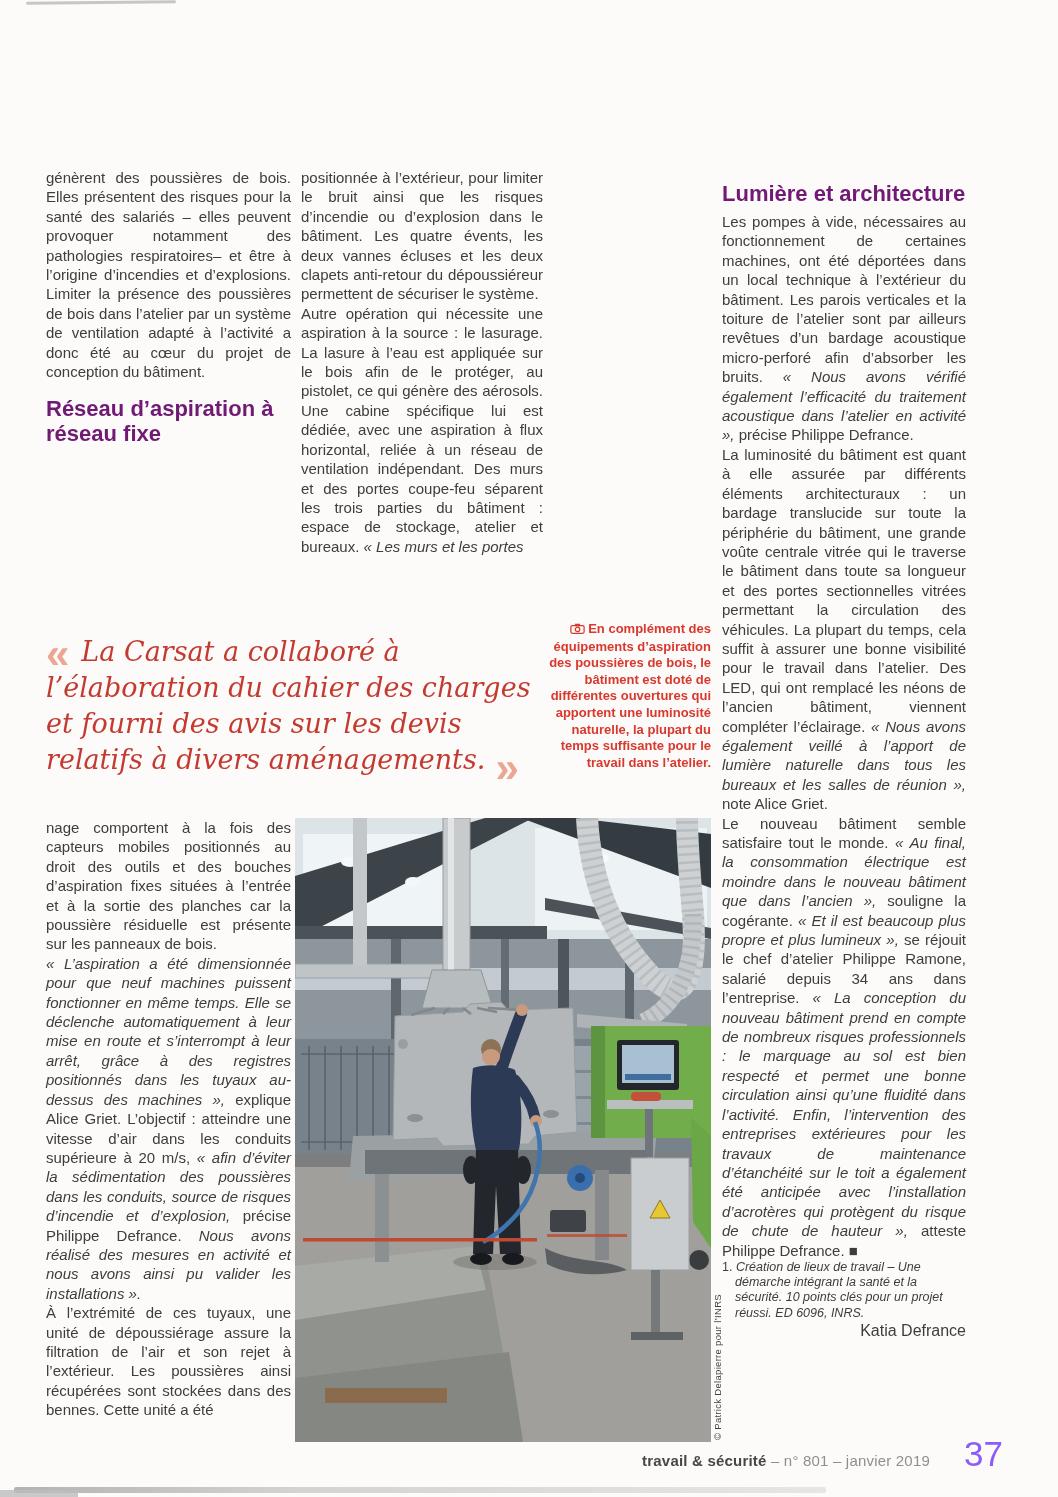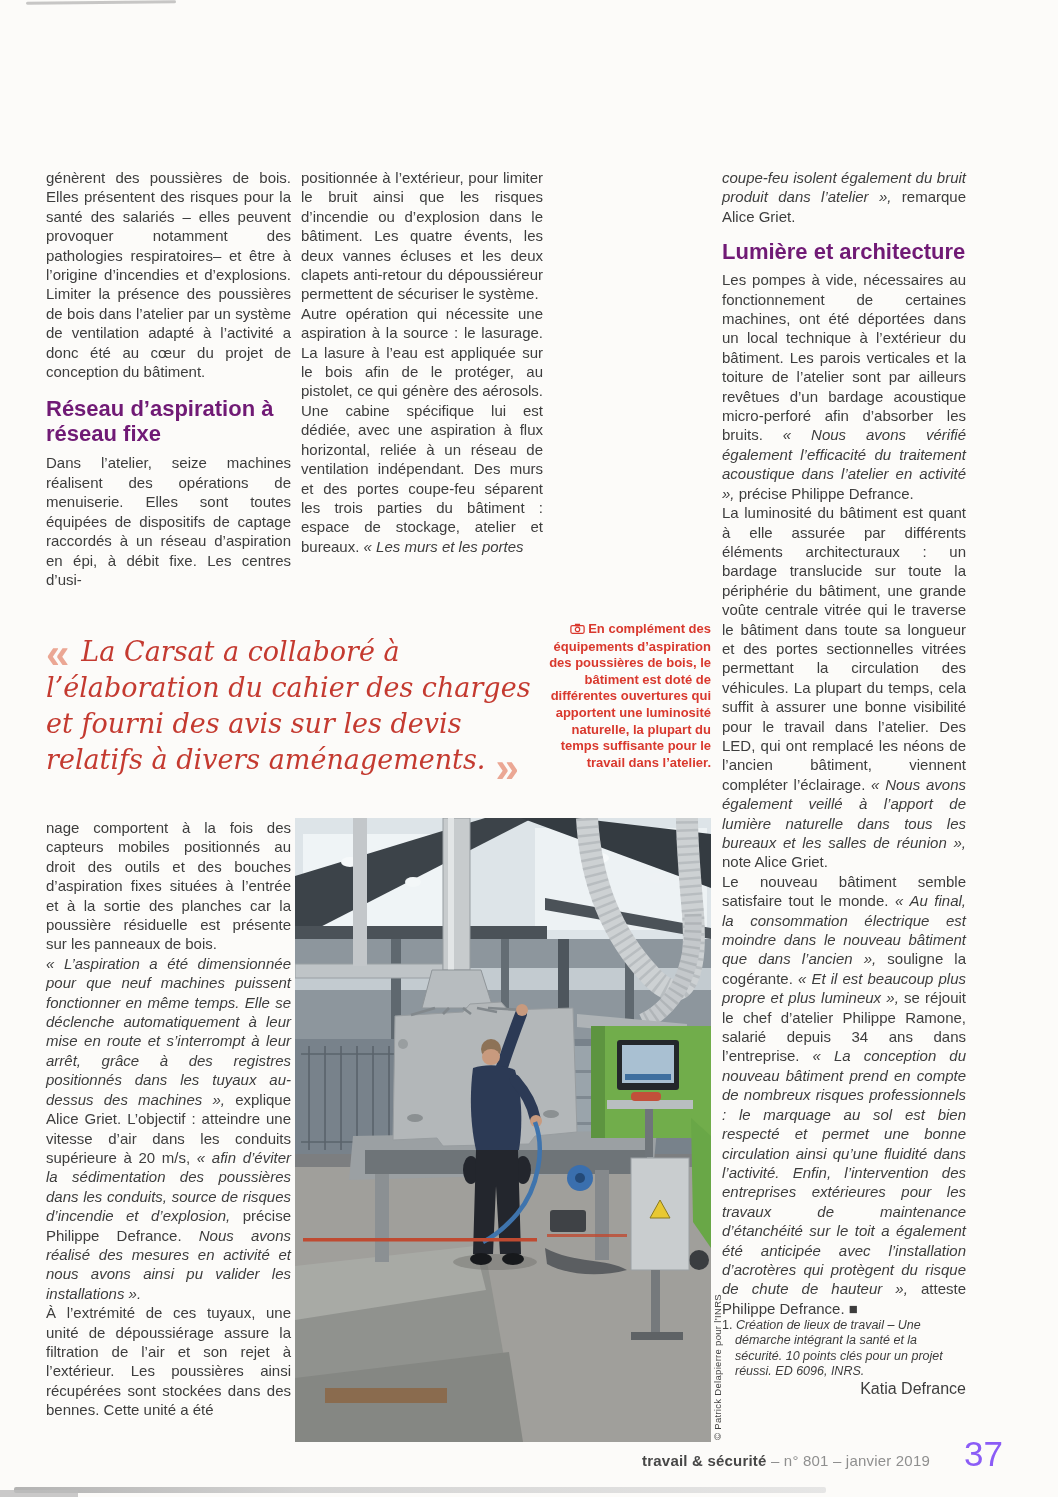--- a/index.html
+++ b/index.html
@@ -81,30 +81,28 @@
 </head>
 <body>
 
 <div class="page">
 
   <div class="scan-top"></div>
 
   <section id="col1-top" class="col body">
     <p>génèrent des poussières de bois. Elles présentent des risques pour la santé des salariés – elles peuvent provoquer notamment des pathologies respiratoires– et être à l’origine d’incendies et d’explosions. Limiter la présence des poussières de bois dans l’atelier par un système de ventilation adapté à l’activité a donc été au cœur du projet de conception du bâtiment.</p>
     <h2 class="red-heading">Réseau d’aspiration à réseau fixe</h2>
-    <p>Dans l’atelier, seize machines réalisent des opérations de menuiserie. Elles sont toutes équipées de dispositifs de captage raccordés à un réseau d’aspiration en épi, à débit fixe. Les centres d’usi-</p>
   </section>
 
   <section id="col2-top" class="col body">
     <p>positionnée à l’extérieur, pour limiter le bruit ainsi que les risques d’incendie ou d’explosion dans le bâtiment. Les quatre évents, les deux vannes écluses et les deux clapets anti-retour du dépoussiéreur permettent de sécuriser le système.</p>
     <p><span>Autre opération qui nécessite une aspiration à la source : le lasurage. La lasure à l’eau est appliquée sur le bois afin de le protéger, au pistolet, ce qui génère des aérosols. Une cabine spécifique lui est dédiée, avec une aspiration à flux horizontal, reliée à un réseau de ventilation indépendant. Des murs et des portes coupe-feu séparent les trois parties du bâtiment : espace de stockage, atelier et bureaux. </span><span class="i">« Les murs et les portes</span></p>
   </section>
 
   <section id="col3" class="col body">
-    <p><span class="i">coupe-feu isolent également du bruit produit dans l’atelier »,</span><span> remarque Alice Griet.</span></p>
     <h2 class="red-heading">Lumière et architecture</h2>
     <p><span>Les pompes à vide, nécessaires au fonctionnement de certaines machines, ont été déportées dans un local technique à l’extérieur du bâtiment. Les parois verticales et la toiture de l’atelier sont par ailleurs revêtues d’un bardage acoustique micro-perforé afin d’absorber les bruits. </span><span class="i">« Nous avons vérifié également l’efficacité du traitement acoustique dans l’atelier en activité »,</span><span> précise Philippe Defrance.</span></p>
     <p><span>La luminosité du bâtiment est quant à elle assurée par différents éléments architecturaux : un bardage translucide sur toute la périphérie du bâtiment, une grande voûte centrale vitrée qui le traverse le bâtiment dans toute sa longueur et des portes sectionnelles vitrées permettant la circulation des véhicules. La plupart du temps, cela suffit à assurer une bonne visibilité pour le travail dans l’atelier. Des LED, qui ont remplacé les néons de l’ancien bâtiment, viennent compléter l’éclairage. </span><span class="i">« Nous avons également veillé à l’apport de lumière naturelle dans tous les bureaux et les salles de réunion »,</span><span> note Alice Griet.</span></p>
     <p><span>Le nouveau bâtiment semble satisfaire tout le monde. </span><span class="i">« Au final, la consommation électrique est moindre dans le nouveau bâtiment que dans l’ancien »,</span><span> souligne la cogérante. </span><span class="i">« Et il est beaucoup plus propre et plus lumineux »,</span><span> se réjouit le chef d’atelier Philippe Ramone, salarié depuis 34 ans dans l’entreprise. </span><span class="i">« La conception du nouveau bâtiment prend en compte de nombreux risques professionnels : le marquage au sol est bien respecté et permet une bonne circulation ainsi qu’une fluidité dans l’activité. Enfin, l’intervention des entreprises extérieures pour les travaux de maintenance d’étanchéité sur le toit a également été anticipée avec l’installation d’acrotères qui protègent du risque de chute de hauteur »,</span><span> atteste Philippe Defrance. ■</span></p>
     <p class="footnote"><span>1.</span><span class="i"> Création de lieux de travail – Une démarche intégrant la santé et la sécurité. 10 points clés pour un projet réussi. ED 6096, INRS.</span></p>
     <p class="author">Katia Defrance</p>
   </section>
 
   <div id="pull-quote">
     <span class="chev open">«</span><span>La Carsat a collaboré à l’élaboration du cahier des charges et fourni des avis sur les devis relatifs à divers aménagements.</span><span class="chev close">»</span>

